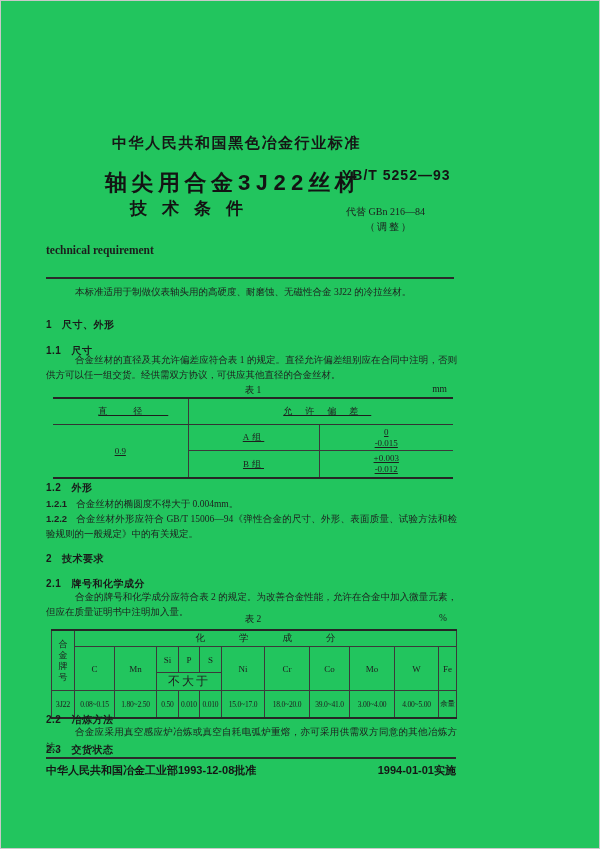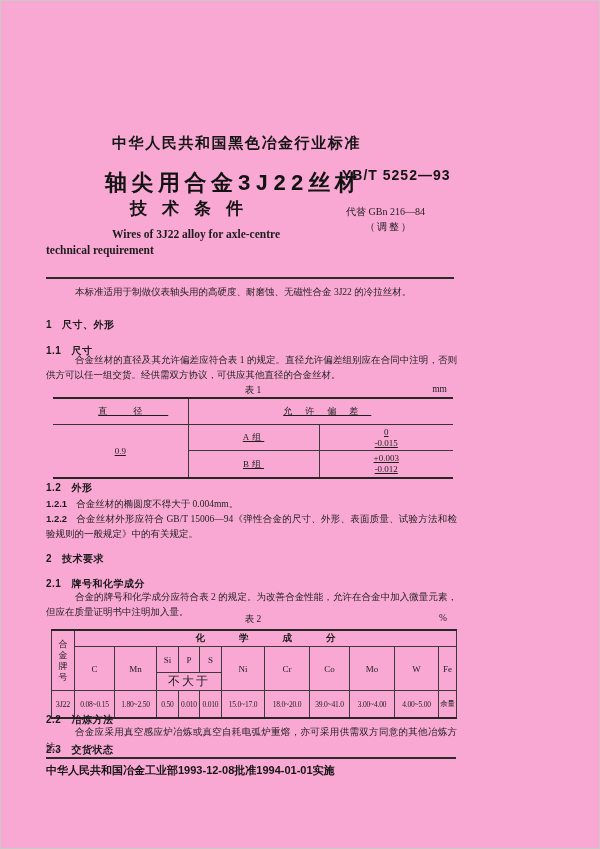--- a/index.html
+++ b/index.html
@@ -1,18 +1,18 @@
 <!DOCTYPE html>
 <html><head>
 <meta charset="utf-8">
 <style>
   html,body{margin:0;padding:0;background:#fff;}
   .page{
     position:relative;width:600px;height:849px;box-sizing:border-box;
-    background:#f9a8d4;border:1px solid #c9c9c9;overflow:hidden;
+    background:#22c55e;border:1px solid #c9c9c9;overflow:hidden;
     font-family:"Liberation Serif","DejaVu Serif",serif;color:#1c1c1c;padding-left:20px;
   }
   .abs{position:absolute;}
   
   .doc-type{top:133px;left:111px;font-family:"Liberation Sans","DejaVu Sans",sans-serif;
     font-weight:bold;font-size:15px;letter-spacing:1.6px;color:#161616;}
   .title-cn{top:167px;left:104px;font-family:Liberation Mono, monospace;
     font-weight:bold;font-size:22px;letter-spacing:4.5px;color:#131313;}
   .title-sub{top:196px;left:129px;font-family:"Liberation Sans","DejaVu Sans",sans-serif;
     font-weight:bold;font-size:17px;letter-spacing:15px;color:#131313;}
@@ -50,36 +50,35 @@
   .dev2{font-size:8px;line-height:11px;}
   
   .t2{top:628px;left:50px;width:405px;border-top:2px solid #262626;border-bottom:2px solid #262626;}
   .t2 td{border:1px solid #3a3a3a;padding:0;text-align:center;vertical-align:middle;
     font-size:9px;color:#1e1e1e;}
   .t2 .r1 td{height:15px;}
   .t2 .r2 td{height:25px;}
   .t2 .r3 td{height:12px;font-size:12px;letter-spacing:2px;margin-left:43px;}
   .t2 .rd td{height:26px;font-size:7.5px;letter-spacing:-0.2px;}
   .grade-hd{font-size:8.5px;line-height:11px;word-break:break-all;padding:0 3px !important;}
-  .sp-chem{letter-spacing:34px;padding-left:34px !important;font-size:9.5px !important;font-weight:bold;}
+  .sp-chem{letter-spacing:34px;padding-left:34px !important;font-size:9.5px !important;}
   .t2 .rd .grade-cell{font-size:8px;}
   
   .footer-rule{top:756px;left:45px;width:410px;height:2px;background:#2b2b2b;}
-  .footer{top:762px;left:45px;width:410px;display:flex;
+  .footer{top:762px;left:45px;width:410px;display:flex;justify-content:space-between;
     font-family:"Liberation Sans","DejaVu Sans",sans-serif;font-weight:bold;font-size:11px;color:#151515;}
 </style>
 </head>
 <body>
 
 <div class="page">
 
   <div class="abs doc-type">中华人民共和国黑色冶金行业标准</div>
   <div class="abs title-cn">轴尖用合金3J22丝材</div>
   <div class="abs title-sub">技术条件</div>
-  <div class="abs en-line1">Wires of 3J22 alloy for axle-centre</div>
   <div class="abs en-line2">technical requirement</div>
   <div class="abs std-no">YB/T 5252—93</div>
   <div class="abs replaces">代替 GBn 216—84</div>
   <div class="abs replaces-note">（调整）</div>
   <div class="abs header-rule"></div>
 
   <p class="abs body-p indent" style="top:284px;margin:0;">本标准适用于制做仪表轴头用的高硬度、耐磨蚀、无磁性合金 3J22 的冷拉丝材。</p>
 
   <div class="abs sec-h" style="top:317px;"><span>1</span><span class="ht">尺寸、外形</span></div>
   <div class="abs sec-h" style="top:343px;"><span>1.1</span><span class="ht">尺寸</span></div>

